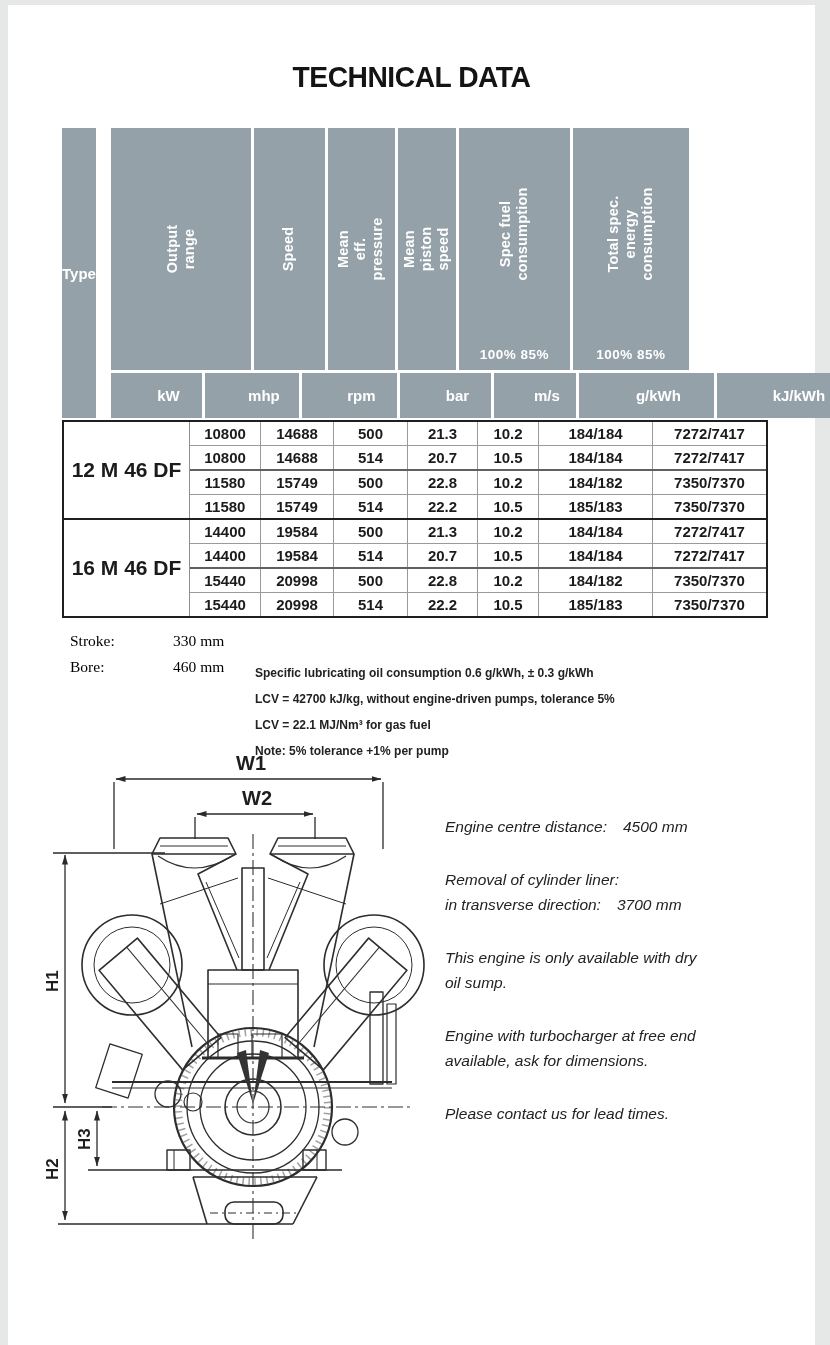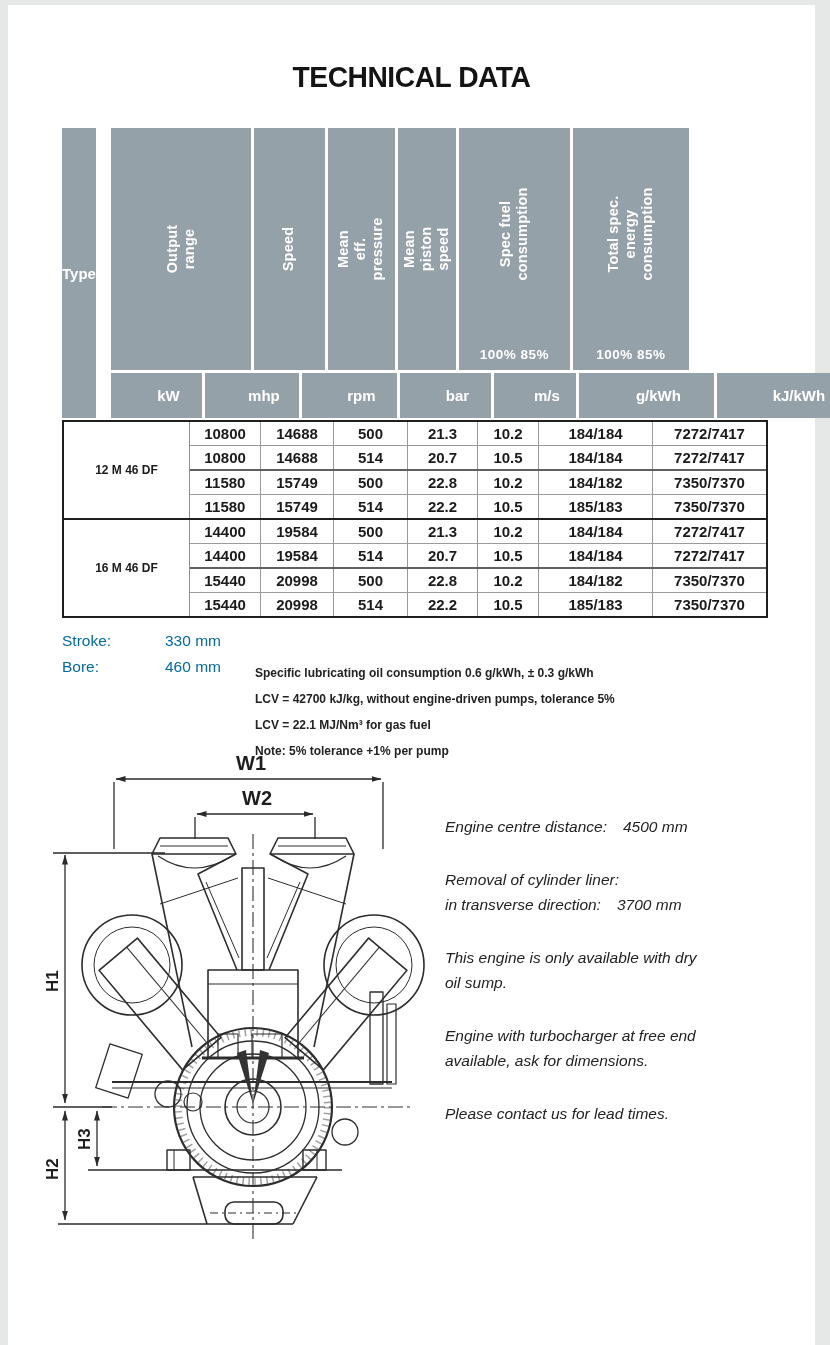--- a/index.html
+++ b/index.html
@@ -53,39 +53,39 @@
   .u-ms{width:58px}.u-g{width:111px}.u-kj{width:116px}
   .tgroup{
     display:flex;width:706px;box-sizing:border-box;background:#fff;
     border:2px solid #1f1f1f;
   }
   .tgroup.g1{margin-top:2px;}
   .tgroup.g2{border-top:0;}
   .gtype{
     width:126px;box-sizing:border-box;border-right:1px solid #8e8e8e;
     display:flex;align-items:center;justify-content:center;
-    font-weight:700;font-size:12px;color:#1b1b1b;
+    font-weight:700;font-size:21px;color:#1b1b1b;
   }
   .grows{flex:1;display:flex;flex-direction:column;}
   .drow{display:flex;height:23px;border-top:1px solid #9a9a9a;}
   .drow:first-child{border-top:0;}
   .drow.mid{border-top:2px solid #606060;}
   .dcell{
     box-sizing:border-box;border-left:1px solid #9a9a9a;
     display:flex;align-items:center;justify-content:center;
     font-weight:700;font-size:15px;color:#1b1b1b;
   }
   .drow .dcell:first-child{border-left:0;}
   .d0{width:70px}.d1{width:73px}.d2{width:74px}.d3{width:70px}
   .d4{width:61px}.d5{width:114px}.d6{flex:1}
   
   .notes-left{
-    position:absolute;left:54px;top:623px;
+    position:absolute;left:62px;top:623px;
     display:grid;grid-template-columns:103px auto;
-    font-size:15.5px;line-height:26px;color:#0369a1;font-weight:500;
+    font-size:15.5px;line-height:26px;color:#000000;font-weight:500;font-family:Liberation Serif, serif;
   }
   .notes-right{
     position:absolute;left:247px;top:655px;width:520px;
     font-size:12px;line-height:26px;color:#222;font-weight:700;
   }
   .notes-right div{white-space:nowrap;}
   
   .info{
     position:absolute;left:437px;top:809px;width:372px;
     font-size:15.5px;line-height:25px;color:#222;font-weight:500;

